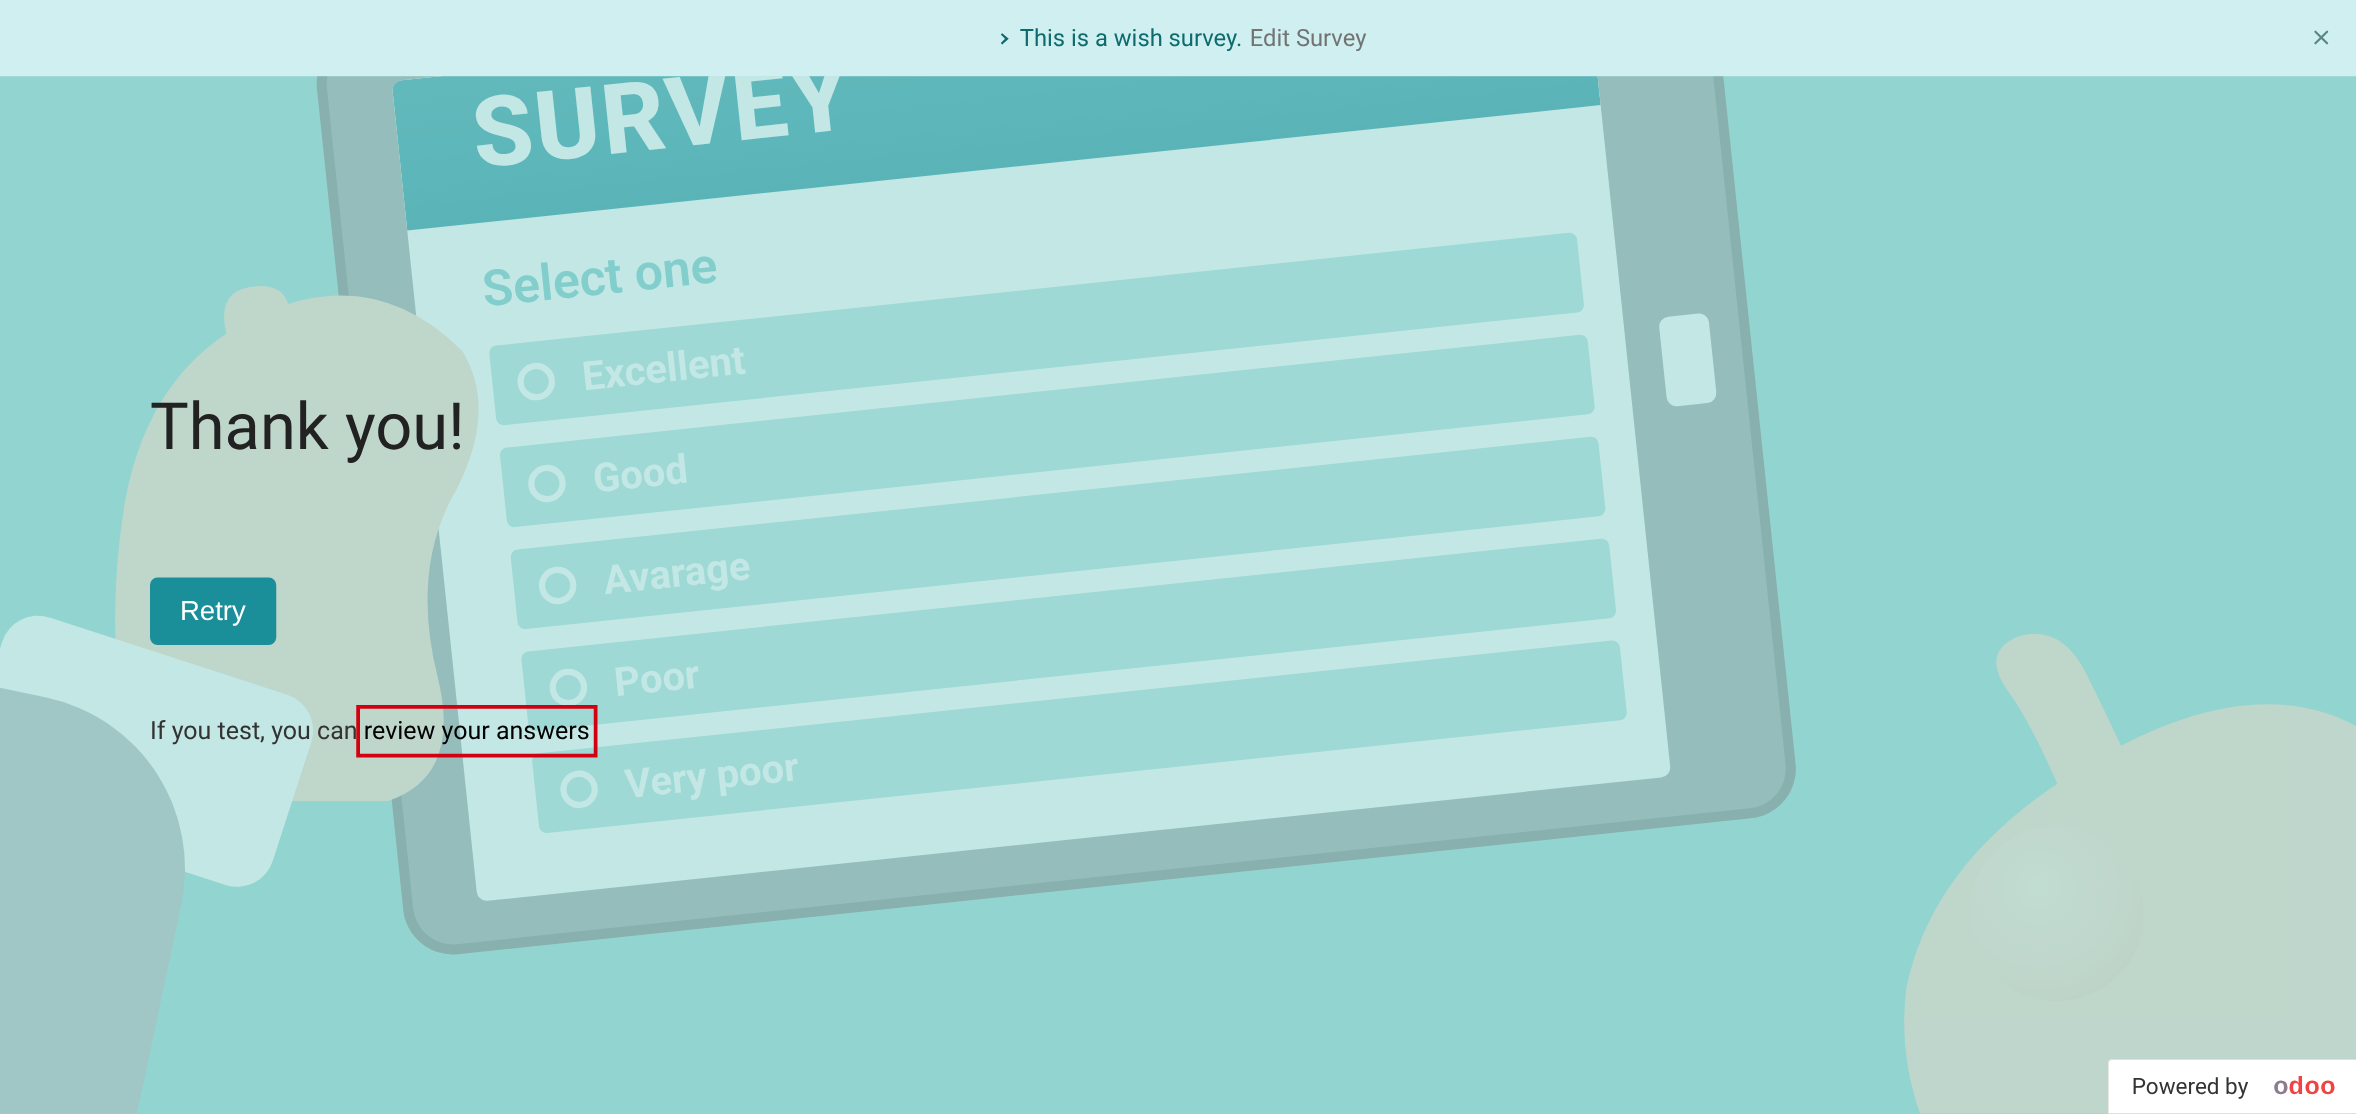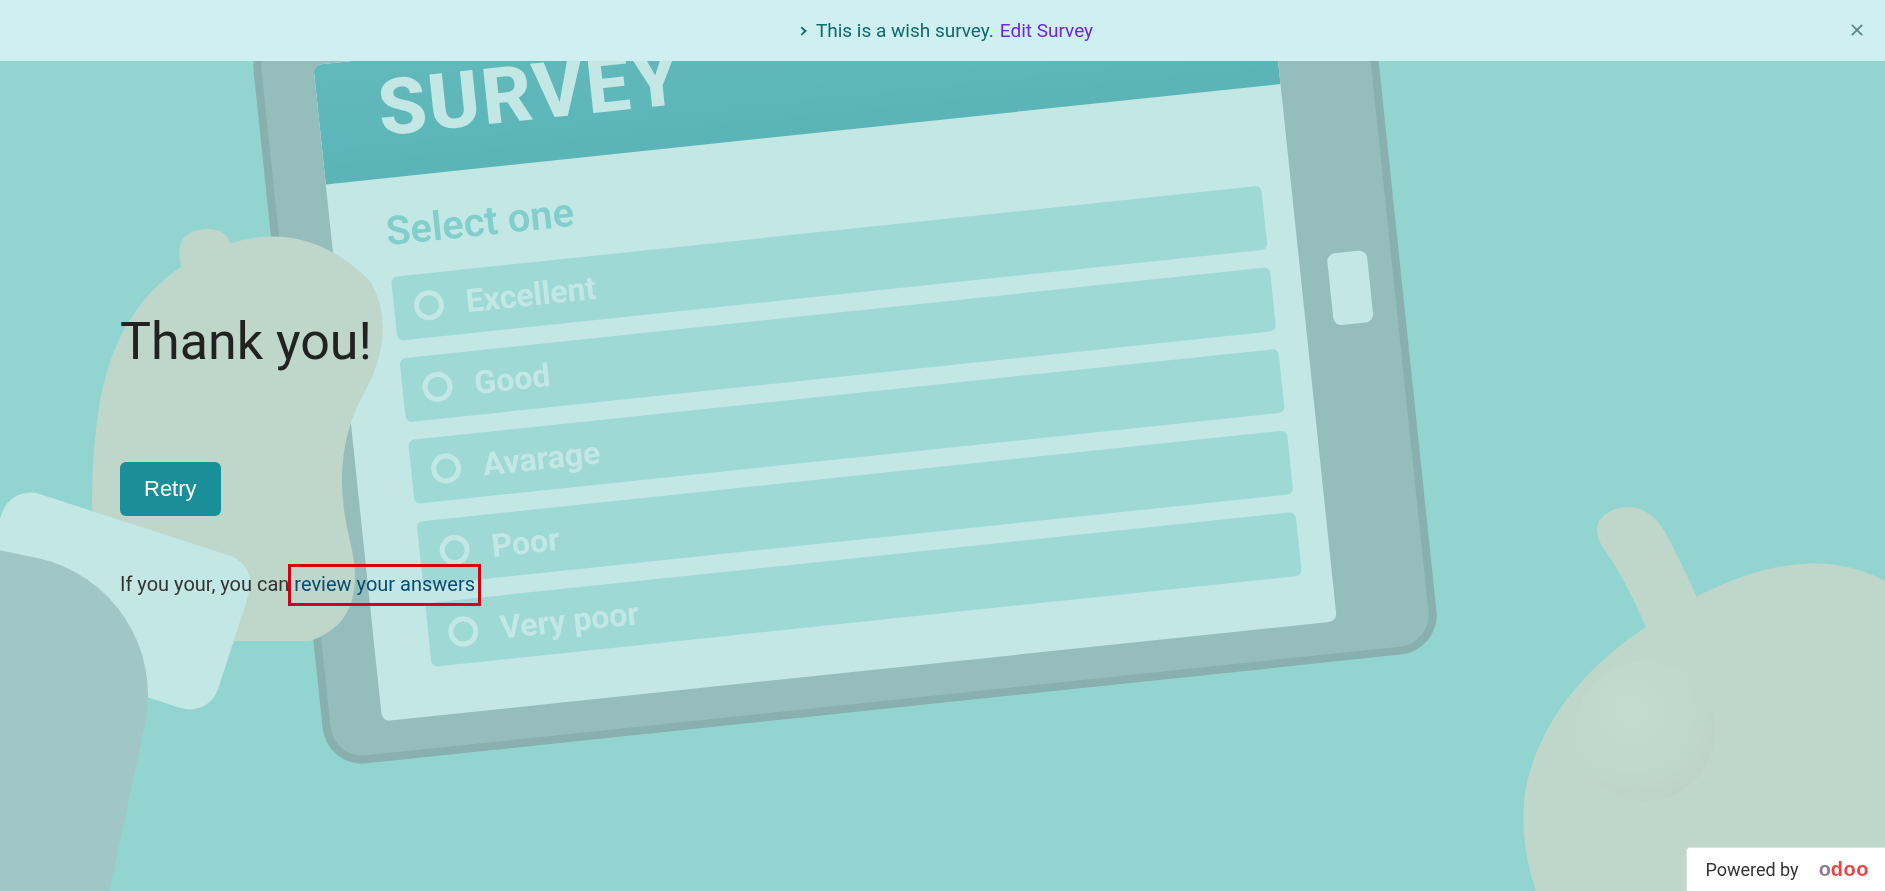--- a/index.html
+++ b/index.html
@@ -26,21 +26,21 @@
     .banner-inner {
       display: flex;
       align-items: center;
       gap: 6px;
     }
     .banner .arrow-icon {
       display: inline-flex;
       align-items: center;
     }
     .banner .banner-link {
-      color: #6d28d9;
+      color: #737373;
       cursor: pointer;
     }
     .banner .close-btn {
       position: absolute;
       right: 18px;
       top: 50%;
       transform: translateY(-50%);
       width: 20px;
       height: 20px;
       color: #4b7a7c;
@@ -216,21 +216,21 @@
       border-radius: 6px;
       cursor: pointer;
       margin-bottom: 56px;
       display: inline-block;
     }
     .review-line {
       font-size: 20px;
       color: #333;
     }
     .review-link {
-      color: #0c4a6e;
+      color: #000000;
       cursor: pointer;
       position: relative;
       display: inline-block;
     }
     .highlight-box {
       position: absolute;
       border: 3px solid #d30012;
       left: -6px;
       right: -6px;
       top: -8px;
@@ -339,21 +339,21 @@
         <path d="M 450 310 Q 410 200 380 160 Q 360 130 390 118 Q 425 108 445 150 Q 500 260 520 330 Z" fill="#f7d9c5"></path>
       </svg>
       <div class="finger"></div>
     </div>
   </div>
 
   <div class="fg">
     <h1 class="heading">Thank you!</h1>
     <button class="retry-btn">Retry</button>
     <div class="review-line">
-      <span>If you your, you can </span><span class="review-link"><span>review your answers</span><span class="highlight-box"></span></span>
+      <span>If you test, you can </span><span class="review-link"><span>review your answers</span><span class="highlight-box"></span></span>
     </div>
   </div>
 
   <div class="footer">
     <span>Powered by</span>
     <span class="odoo-logo">
       <span class="odoo-o1">o</span>
         <span class="odoo-rest">doo</span>
     </span>
   </div>

